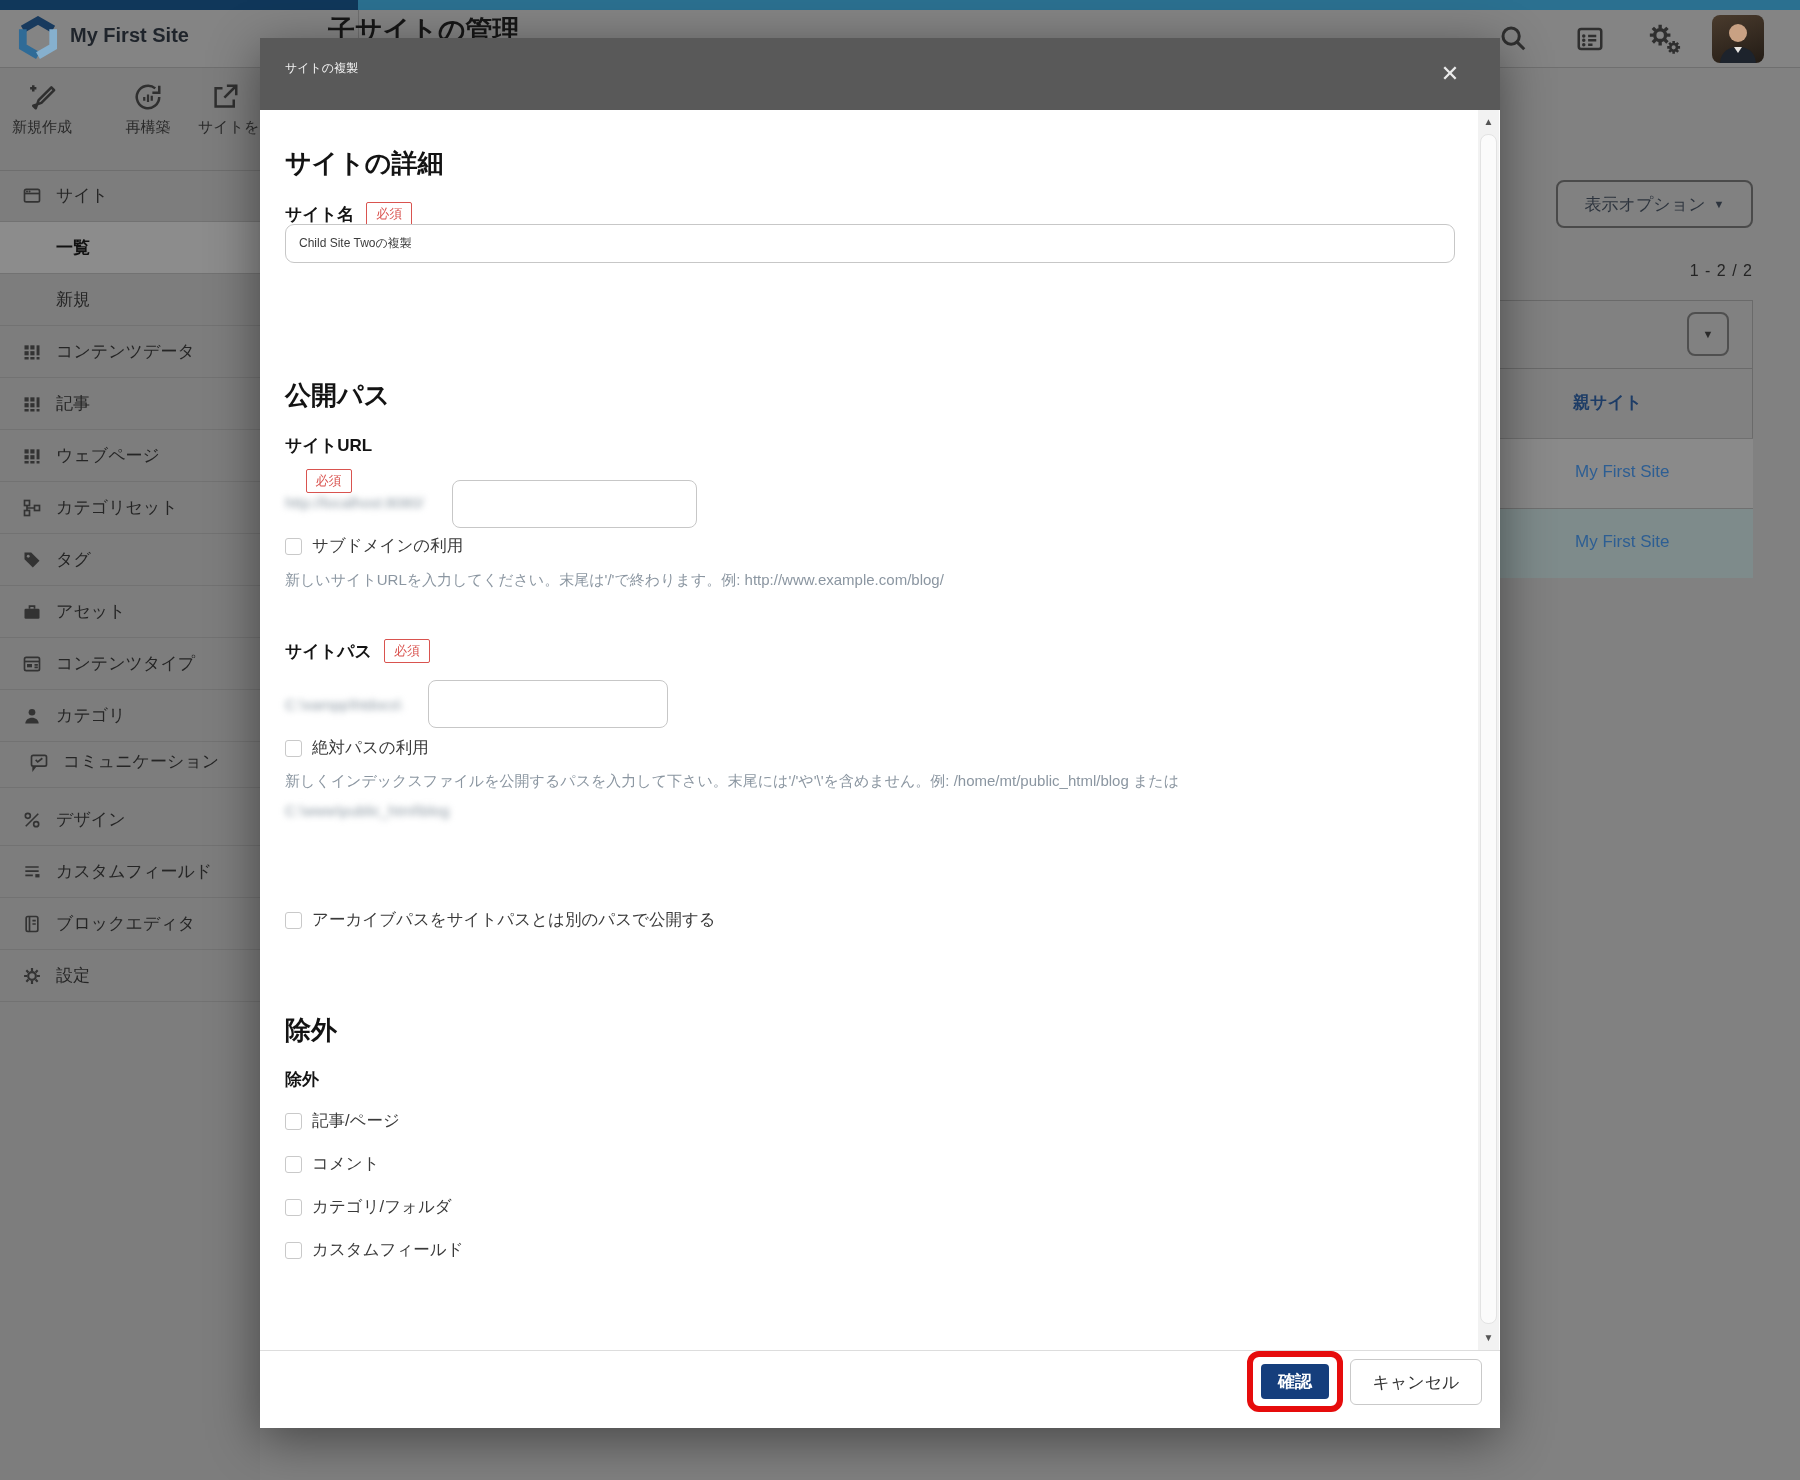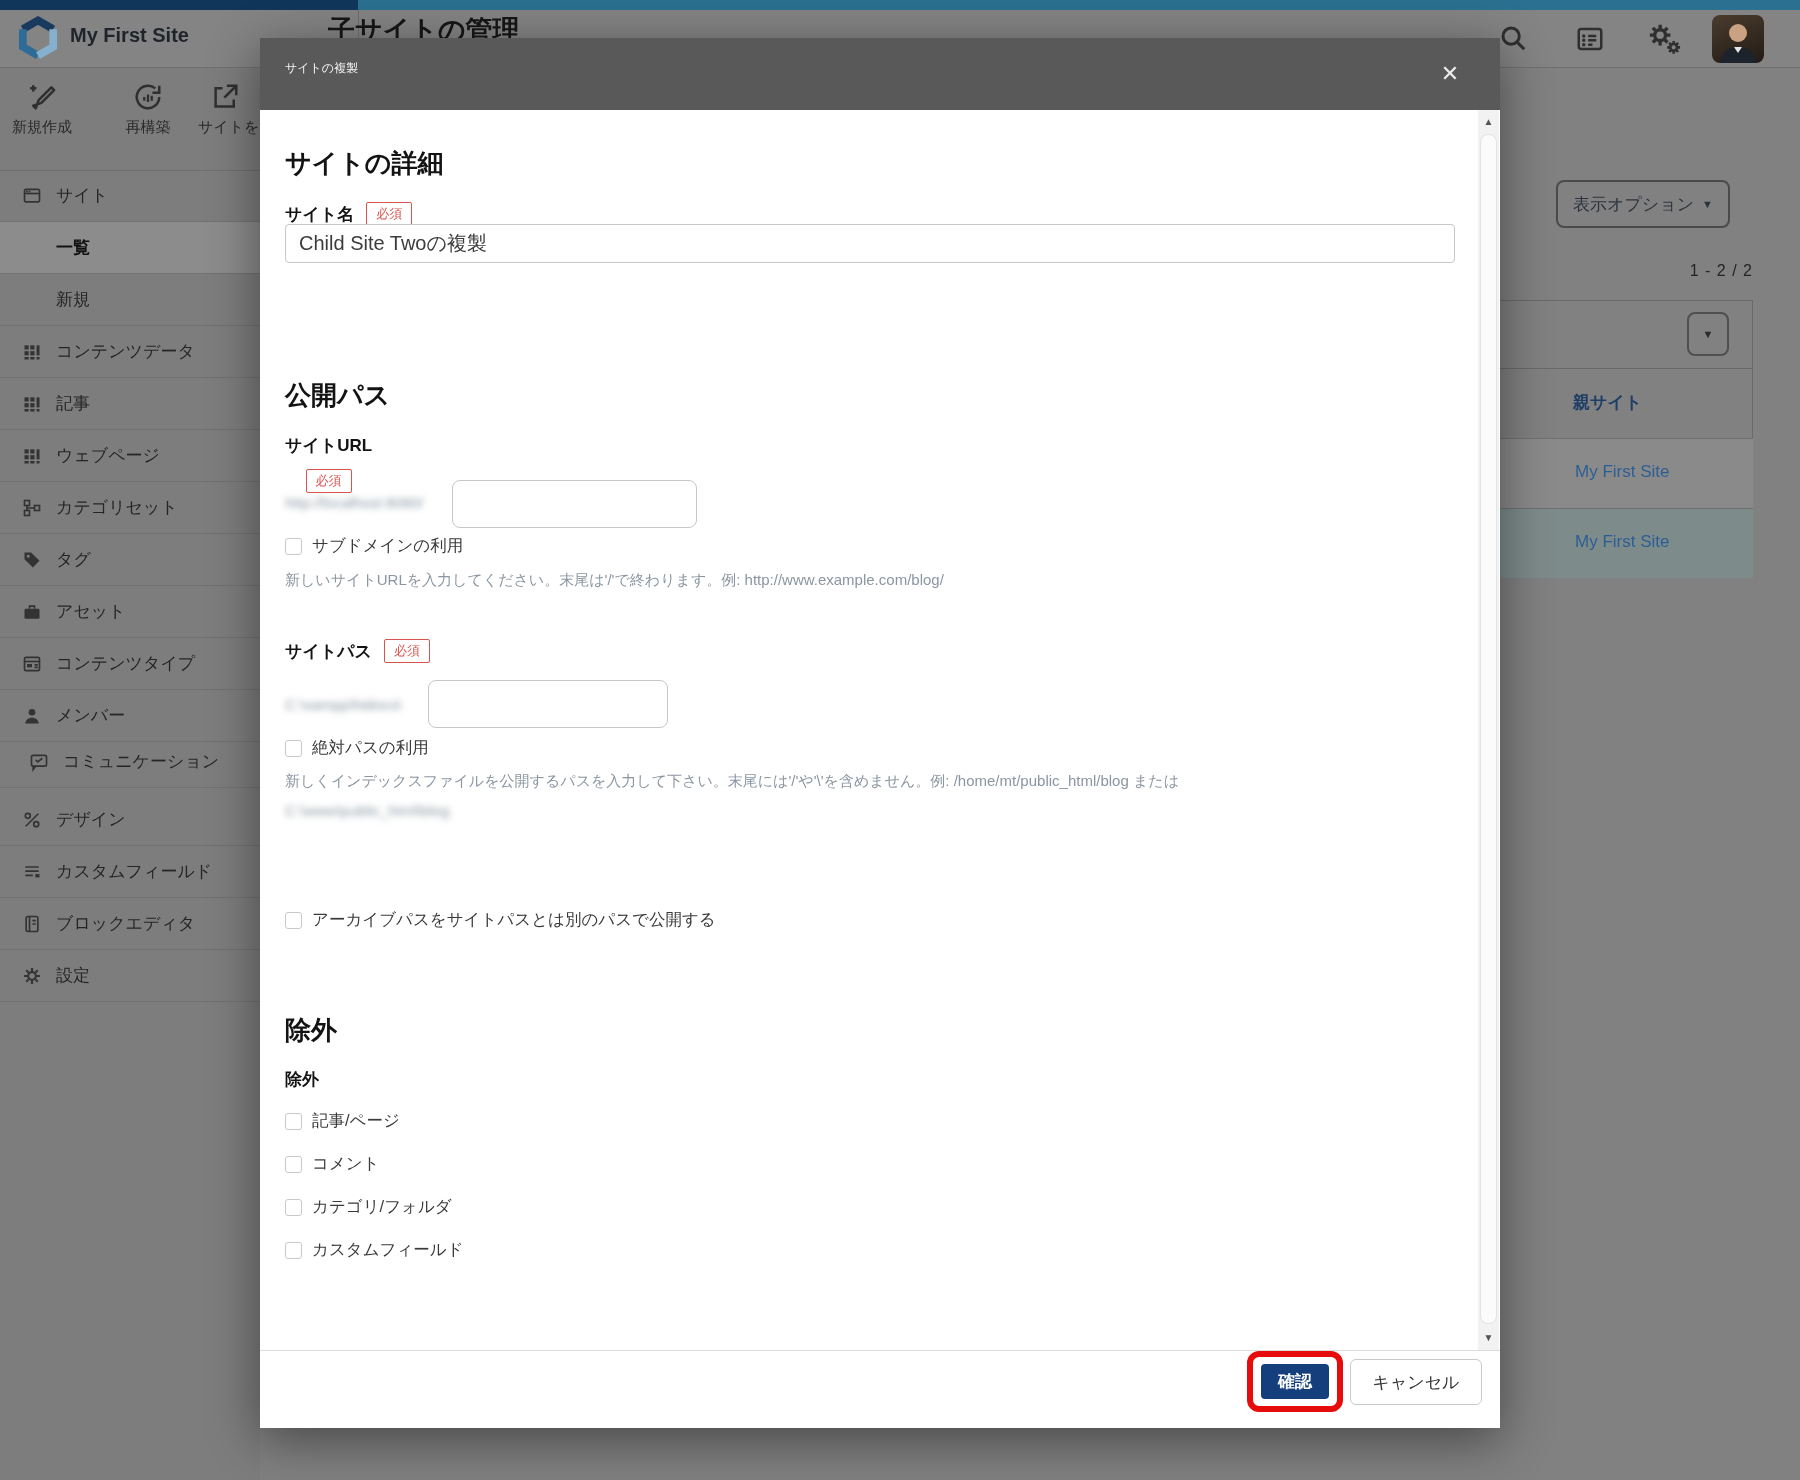--- a/index.html
+++ b/index.html
@@ -23,42 +23,42 @@
   .tbtn .lbl{font-size:15px;white-space:nowrap;}
   .tool-sep{left:0;top:102px;width:260px;height:1px;background:#6e6e6e;}
   .nav-item{left:0;width:260px;height:52px;border-bottom:1px solid #727272;display:flex;align-items:center;color:#252525;font-size:17px;}
   .nav-item .nic{width:20px;height:20px;margin-left:22px;color:#333;}
   .nav-item .nlbl{margin-left:14px;white-space:nowrap;}
   .nav-item.sub .nlbl{margin-left:56px;}
   .nav-item.active{background:#8c8c8c;}
   .nav-item.active .nlbl{font-weight:700;color:#111;}
 
   
-  .disp-btn{left:1556px;top:180px;width:174px;height:48px;border:2px solid #4a4a4a;border-radius:8px;color:#2c333d;
+  .disp-btn{left:1556px;top:180px;width:197px;height:48px;border:2px solid #4a4a4a;border-radius:8px;color:#2c333d;
             font-size:17px;display:flex;align-items:center;justify-content:center;gap:8px;}
   .count{left:1600px;top:262px;width:153px;text-align:right;font-size:16px;color:#242424;letter-spacing:1px;}
   .bpanel{left:1470px;top:300px;width:283px;height:278px;border:1px solid #6a6a6a;border-left:none;}
   .drop-btn{left:1687px;top:312px;width:42px;height:44px;border:2px solid #4f4f4f;border-radius:8px;color:#2b2b2b;
             display:flex;align-items:center;justify-content:center;font-size:11px;}
   .thead-sep{left:1470px;top:368px;width:283px;height:1px;background:#6a6a6a;}
   .th-parent{left:1573px;top:391px;font-size:17px;font-weight:700;color:#1d3c66;}
   .brow1{left:1470px;top:438px;width:283px;height:70px;background:#8a8a8a;border-top:1px solid #707070;}
   .brow2{left:1470px;top:508px;width:283px;height:70px;background:#7e8b8b;border-top:1px solid #707070;}
   .blink{left:1575px;width:150px;font-size:17px;color:#2d5e93;}
 
   
   .modal{left:260px;top:38px;width:1240px;height:1390px;background:#fff;z-index:50;box-shadow:0 12px 48px rgba(0,0,0,.45);}
   .m-head{left:0;top:0;width:1240px;height:72px;background:#595959;}
   .m-title{left:25px;top:22px;font-size:12px;color:#f4f4f4;}
   .m-close{left:1172px;top:18px;width:36px;height:36px;color:#ececec;font-size:22px;text-align:center;line-height:36px;cursor:pointer;}
   .m-h1{left:25px;font-size:26px;font-weight:700;color:#131313;}
   .m-lblrow{left:25px;display:flex;align-items:center;gap:12px;}
   .m-lbl{font-size:17px;font-weight:700;color:#141414;}
   .badge-req{font-size:13px;color:#d9534f;border:1px solid #d9534f;background:#fff;padding:2px 9px;border-radius:2px;}
-  .inp{border:1px solid #c7c7c7;border-radius:4px;background:#fff;font-size:20px;color:#3c3c3c;padding:0 13px;}
+  .inp{border:1px solid #c7c7c7;border-radius:9px;background:#fff;font-size:12px;color:#3c3c3c;padding:0 13px;}
   .inp-sm{border:1px solid #c7c7c7;border-radius:8px;background:#fff;}
   .blurred{font-size:15px;color:#8e9aa4;filter:blur(3px);white-space:nowrap;}
   .cbrow{display:flex;align-items:center;}
   .cb{width:17px;height:17px;border:1px solid #c9c9c9;border-radius:3px;background:#fff;flex:none;}
   .cbl{margin-left:10px;font-size:16.5px;color:#3a3a3a;white-space:nowrap;}
   .help{left:25px;font-size:15px;color:#8b96a1;white-space:nowrap;}
   .sbar{left:1218px;top:72px;width:21px;height:1240px;background:#f2f2f2;}
   .sarrow{left:0;width:21px;height:20px;color:#555;font-size:10px;text-align:center;line-height:20px;}
   .sthumb{left:2px;top:24px;width:17px;height:1190px;background:#fbfbfb;border:1px solid #e3e3e3;border-radius:8px;}
   .m-foot{left:0;top:1312px;width:1240px;height:78px;background:#fff;border-top:1px solid #ddd;}
@@ -250,21 +250,21 @@
       </div>
       <div class="nlbl">コンテンツタイプ</div>
     </div>
     <div class="abs nav-item" style="top:622px;">
       <div class="nic">
         <svg viewBox="0 0 24 24" width="20" height="20" fill="currentColor">
           <circle cx="12" cy="7.5" r="4"></circle>
             <path d="M4 21c0-4.4 3.6-7 8-7s8 2.6 8 7H4z"></path>
         </svg>
       </div>
-      <div class="nlbl">メンバー</div>
+      <div class="nlbl">カテゴリ</div>
     </div>
     <div class="abs nav-item" style="top:668px;padding-left:7px;">
       <div class="nic">
         <svg viewBox="0 0 24 24" width="20" height="20" fill="none" stroke="currentColor" stroke-width="2">
           <rect x="3" y="4" width="18" height="13" rx="2"></rect>
             <path d="M8 17l-3 4v-4"></path>
             <path d="M8 9.5l2.5 2.5L16 7.5"></path>
         </svg>
       </div>
       <div class="nlbl">コミュニケーション</div>

